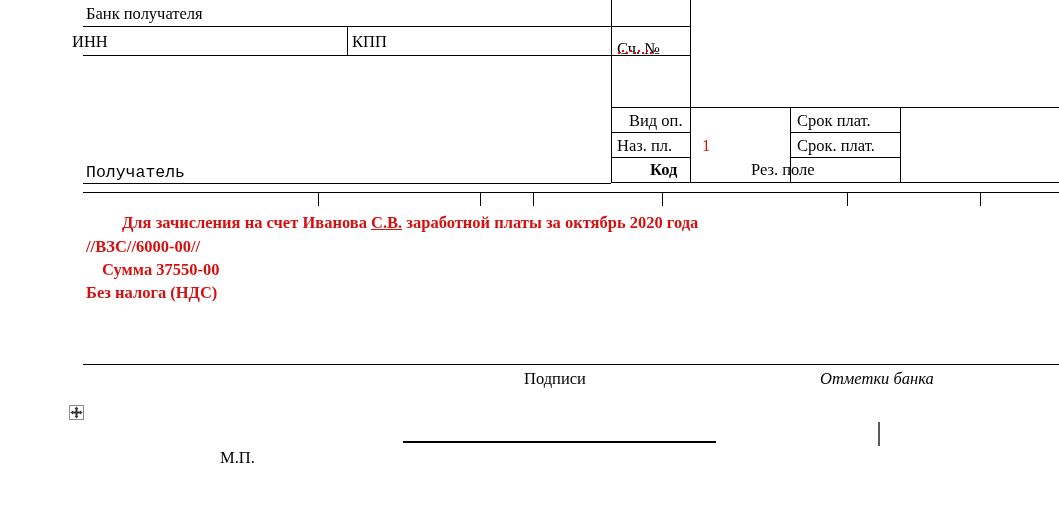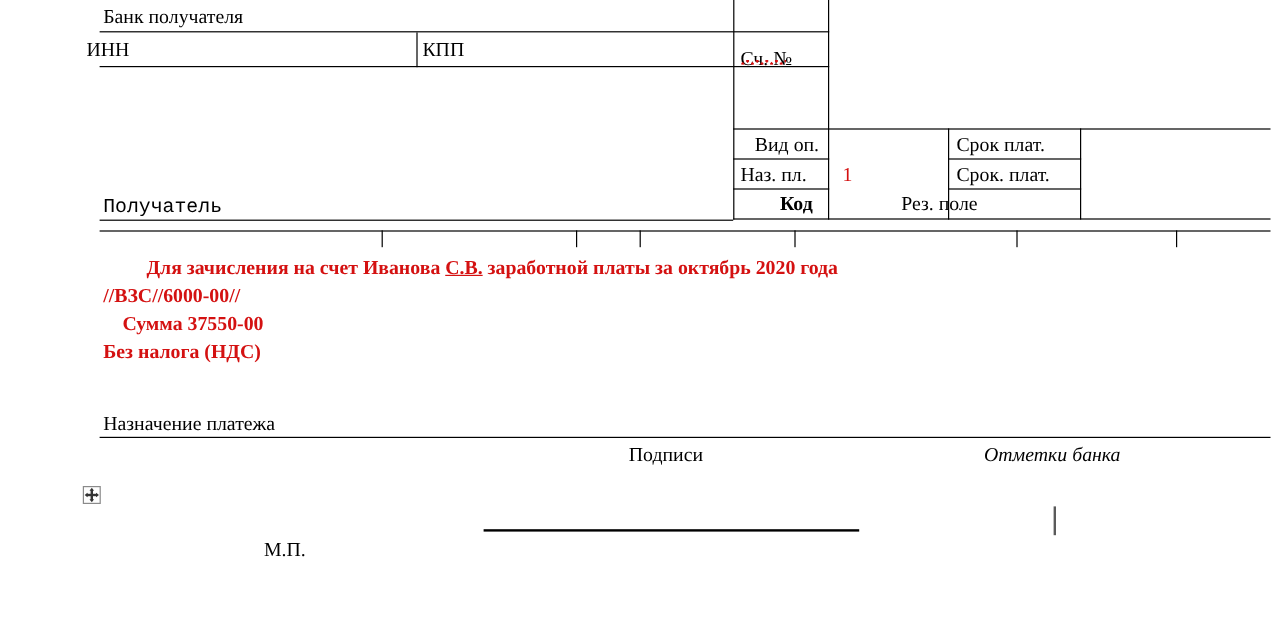--- a/index.html
+++ b/index.html
@@ -142,21 +142,20 @@
   <div class="ln vline" style="left:847px; top:192px; height:14px;"></div>
   <div class="ln vline" style="left:980px; top:192px; height:14px;"></div>
 
   <div class="redtext" style="left:86px; top:215px;margin-left:36px;">
     <span>Для зачисления на счет Иванова </span><span class="ul">С.В.</span><span> заработной платы за октябрь 2020 года</span>
   </div>
   <div class="redtext" style="left:86px; top:239px;">//ВЗС//6000-00//</div>
   <div class="redtext" style="left:102px; top:262px;">Сумма 37550-00</div>
   <div class="redtext" style="left:86px; top:285px;text-align:center;">Без налога (НДС)</div>
 
-  <div class="lbl" style="left:86px; top:345px;">Назначение платежа</div>
   <div class="ln hline" style="left:83px; top:364px; width:976px;"></div>
 
   <div class="lbl" style="left:524px; top:371px;text-align:right;">Подписи</div>
   <div class="lbl" style="left:820px; top:371px;font-style:italic;">Отметки банка</div>
 
   <div id="move-handle" style="left:69px; top:405px;">
     <svg width="13" height="13" viewBox="0 0 13 13" aria-hidden="true">
       <g fill="#333333">
         <rect x="5.5" y="2" width="2" height="9"></rect>
         <rect x="2" y="5.5" width="9" height="2"></rect>

